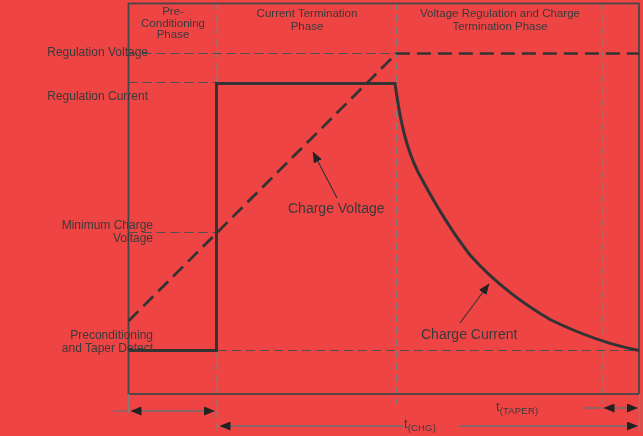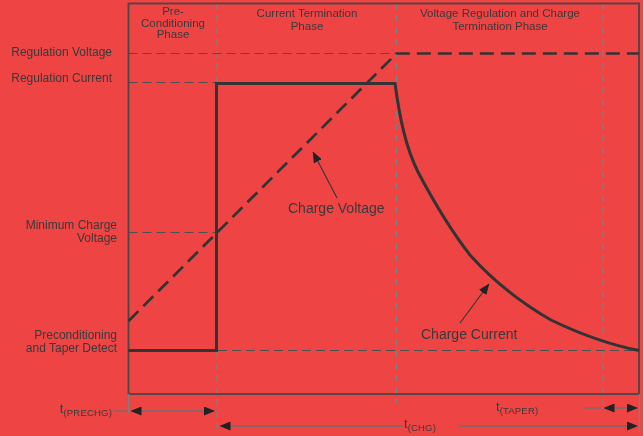--- a/index.html
+++ b/index.html
@@ -1,20 +1,20 @@
 <!DOCTYPE html>
 <html><head>
 <meta charset="utf-8">
 <style>
   html,body{margin:0;padding:0;background:#ffffff;}
   #fig{position:relative;width:643px;height:436px;background:#ef4444;
        font-family:"Liberation Sans","DejaVu Sans",sans-serif;color:#3a3a3a;overflow:hidden;}
   #fig svg{position:absolute;left:0;top:0;}
   .lbl{position:absolute;white-space:pre-line;color:#3a3a3a;}
-  .axlbl{font-size:12px;line-height:12.5px;text-align:right;}
+  .axlbl{font-size:12px;line-height:12.5px;text-align:right;padding-left:36px;}
   .phlbl{font-size:11.5px;text-align:center;}
   .cvlbl{font-size:14px;}
   .tlbl{font-size:13px;}
   .tsub{font-size:9.5px;vertical-align:-3px;letter-spacing:0.2px;}
 </style>
 </head>
 <body>
 
 <div id="fig">
 
@@ -68,26 +68,25 @@
 
   <div class="lbl phlbl" style="left:129px;top:6px;width:88px;line-height:11.5px;">Pre-
 Conditioning
 Phase</div>
   <div class="lbl phlbl" style="left:218px;top:7px;width:178px;line-height:13px;">Current Termination
 Phase</div>
   <div class="lbl phlbl" style="left:397px;top:7px;width:206px;line-height:13px;">Voltage Regulation and Charge
 Termination Phase</div>
 
   <div class="lbl axlbl" style="left:0;top:46px;width:112px;">Regulation Voltage</div>
-  <div class="lbl axlbl" style="left:0;top:72px;width:112px;">Regulation Current</div>
+  <div class="lbl axlbl" style="left:0;top:90px;width:112px;">Regulation Current</div>
   <div class="lbl axlbl" style="left:0;top:219px;width:117px;">Minimum Charge
 Voltage</div>
   <div class="lbl axlbl" style="left:0;top:329px;width:117px;">Preconditioning
 and Taper Detect</div>
 
   <div class="lbl cvlbl" style="left:288px;top:200px;">Charge Voltage</div>
   <div class="lbl cvlbl" style="left:421px;top:326px;">Charge Current</div>
 
-  <div class="lbl tlbl" style="left:40px;top:401px;width:72px;text-align:right;"><span>t</span><span class="tsub">(PRECHG)</span></div>
   <div class="lbl tlbl" style="left:404px;top:416px;width:56px;text-align:left;"><span>t</span><span class="tsub">(CHG)</span></div>
   <div class="lbl tlbl" style="left:496px;top:399px;width:58px;text-align:left;"><span>t</span><span class="tsub">(TAPER)</span></div>
 
 </div>
 
 </body></html>

